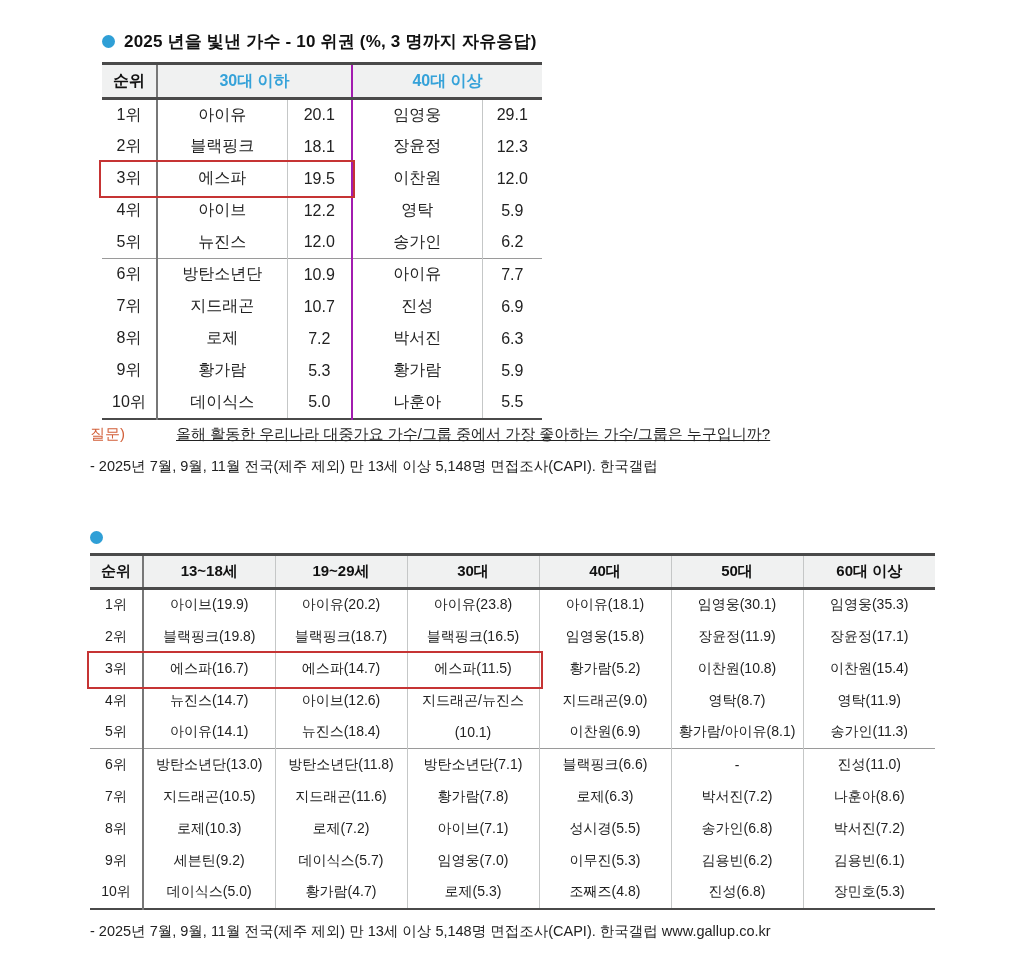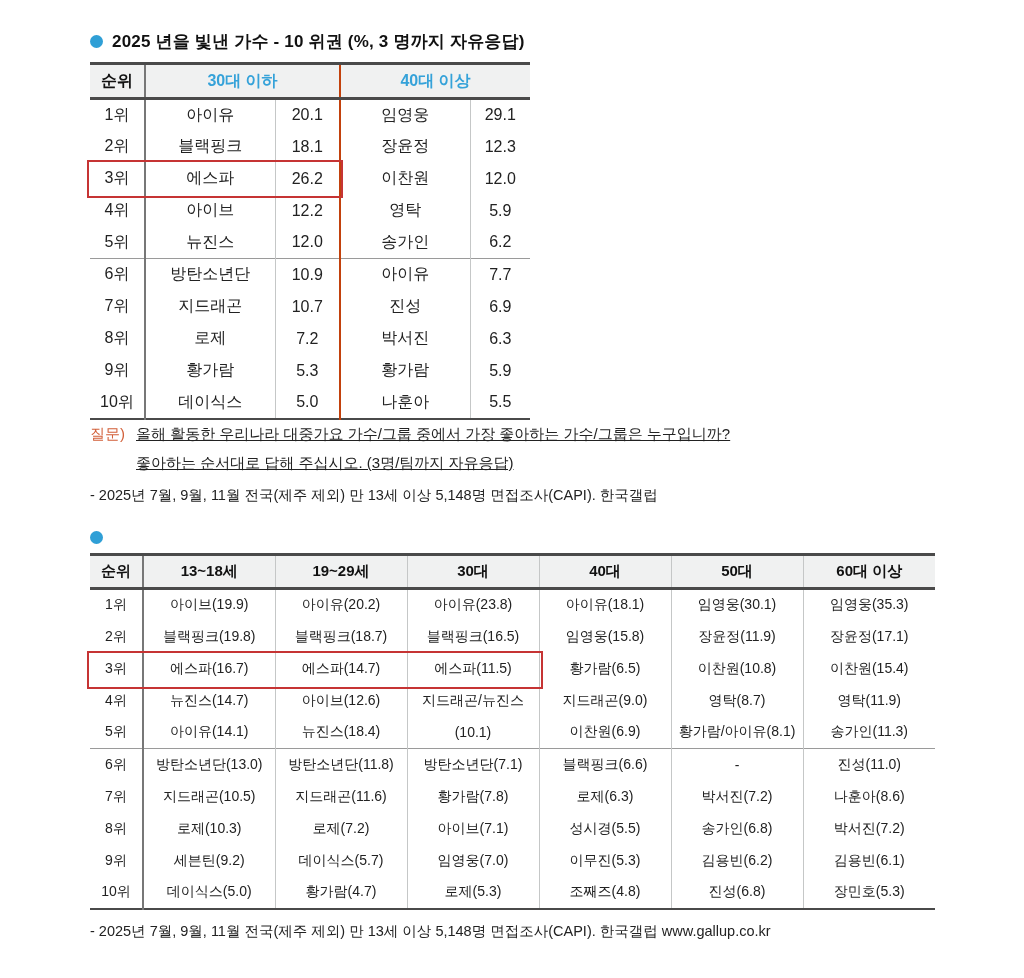--- a/index.html
+++ b/index.html
@@ -20,45 +20,45 @@
   #t1 th { height:35px; background:#f0f1f1; border-bottom:3px solid #4a4a4a; font-size:16px; }
   #t1 td { height:32px; font-size:16px; color:#222; }
   #t2 th { height:34px; background:#f0f1f1; border-bottom:3px solid #4a4a4a; font-size:15px; font-weight:bold; color:#111; }
   #t2 td { height:32px; font-size:14px; color:#222; }
 
   .blue-h { color:#35a2d9; font-weight:bold; }
   .rk-h { color:#111; font-weight:bold; }
 
   #t1 .rk { border-right:2px solid #777; }
   #t1 .vl { border-left:1px solid #c5c7c7; }
-  #t1 .v1 { border-right:2px solid #c2410c; }
+  #t1 .v1 { border-right:2px solid #a21caf; }
   #t1 tr.grp td { border-top:1.5px solid #9a9a9a; }
 
   #t2 .rk { border-right:2px solid #777; }
   #t2 .ac { border-left:1px solid #c5c7c7; }
   #t2 tr.grp td { border-top:1.5px solid #9a9a9a; }
 
   .hl-box { position:absolute; border:2.5px solid #c63434; pointer-events:none; background:transparent; }
   #hl1 { left:-3px; top:98px; width:256px; height:38px; }
   #hl2 { left:-3px; top:98px; width:456px; height:38px; }
 
   .qblock { position:absolute; left:90px; top:419px; width:720px; font-size:15px; color:#222; }
-  .qline { display:flex; }
+  .qline { display:flex;gap:40px; }
   .qlabel { color:#d2603a; width:46px; flex:0 0 auto; line-height:29px; }
   .qtext { line-height:29px;text-decoration:underline; }
   .note { margin-top:5px; font-size:14.5px; color:#222; line-height:26px; }
 
   .footer { position:absolute; left:90px; top:922px; font-size:14.5px; color:#222; }
 </style>
 </head>
 <body>
 
 <div class="page">
 
-  <div class="section" style="left:90px; top:30px; width:440px;">
+  <div class="section" style="left:102px; top:30px; width:440px;">
     <div class="title-row">
       <span class="bullet"></span>
       <span class="title">2025 년을 빛낸 가수 - 10 위권 (%, 3 명까지 자유응답)</span>
     </div>
     <div class="tblwrap">
       <table id="t1">
         <colgroup>
             <col style="width:55px">
             <col style="width:130px">
             <col style="width:65px">
@@ -83,21 +83,21 @@
           <tr>
             <td class="rk">2위</td>
             <td>블랙핑크</td>
             <td class="vl v1">18.1</td>
             <td>장윤정</td>
             <td class="vl">12.3</td>
           </tr>
           <tr>
             <td class="rk">3위</td>
             <td>에스파</td>
-            <td class="vl v1">26.2</td>
+            <td class="vl v1">19.5</td>
             <td>이찬원</td>
             <td class="vl">12.0</td>
           </tr>
           <tr>
             <td class="rk">4위</td>
             <td>아이브</td>
             <td class="vl v1">12.2</td>
             <td>영탁</td>
             <td class="vl">5.9</td>
           </tr>
@@ -147,21 +147,20 @@
       </table>
       <div id="hl1" class="hl-box"></div>
     </div>
   </div>
 
   <div class="qblock">
     <div class="qline">
       <span class="qlabel">질문)</span>
       <span class="qtext">
         <span>올해 활동한 우리나라 대중가요 가수/그룹 중에서 가장 좋아하는 가수/그룹은 누구입니까?</span><br>
-        <span>좋아하는 순서대로 답해 주십시오. (3명/팀까지 자유응답)</span>
       </span>
     </div>
     <div class="note">- 2025년 7월, 9월, 11월 전국(제주 제외) 만 13세 이상 5,148명 면접조사(CAPI). 한국갤럽</div>
   </div>
 
   <div class="section" style="left:90px; top:531px; width:845px;">
     <div class="title-row">
       <span class="bullet"></span>
     </div>
     <div class="tblwrap">
@@ -203,21 +202,21 @@
             <td class="ac">블랙핑크(16.5)</td>
             <td class="ac">임영웅(15.8)</td>
             <td class="ac">장윤정(11.9)</td>
             <td class="ac">장윤정(17.1)</td>
           </tr>
           <tr>
             <td class="rk">3위</td>
             <td class="ac">에스파(16.7)</td>
             <td class="ac">에스파(14.7)</td>
             <td class="ac">에스파(11.5)</td>
-            <td class="ac">황가람(6.5)</td>
+            <td class="ac">황가람(5.2)</td>
             <td class="ac">이찬원(10.8)</td>
             <td class="ac">이찬원(15.4)</td>
           </tr>
           <tr>
             <td class="rk">4위</td>
             <td class="ac">뉴진스(14.7)</td>
             <td class="ac">아이브(12.6)</td>
             <td class="ac">지드래곤/뉴진스</td>
             <td class="ac">지드래곤(9.0)</td>
             <td class="ac">영탁(8.7)</td>

